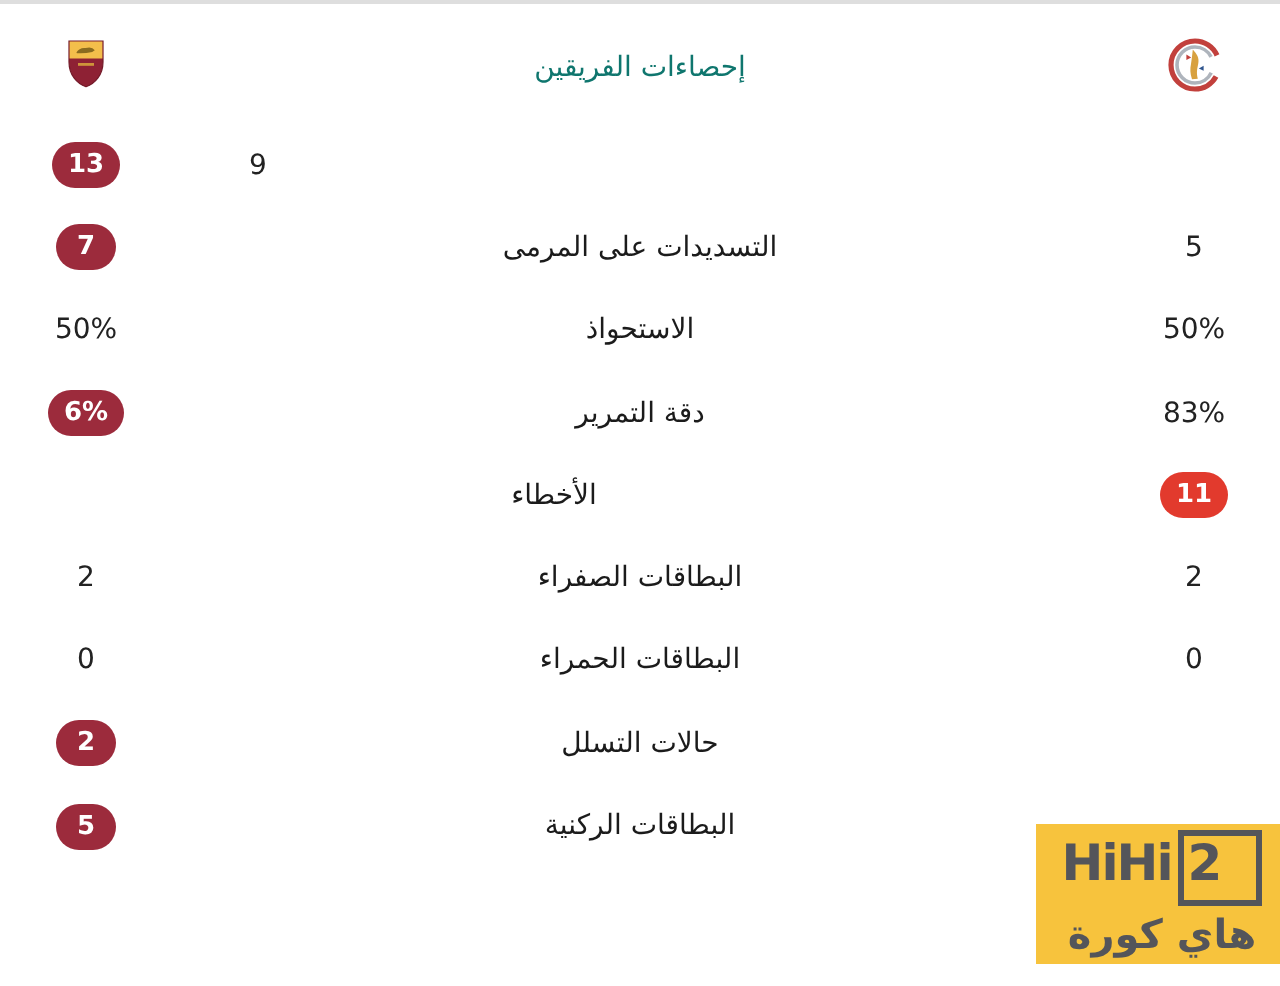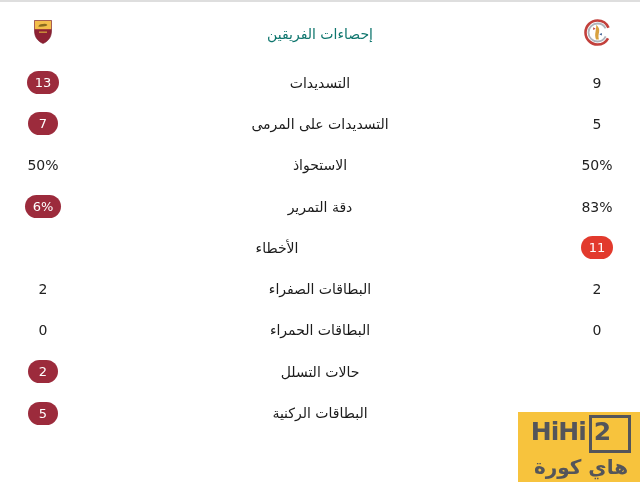--- a/index.html
+++ b/index.html
@@ -10,21 +10,21 @@
   }
   .header{position:absolute;top:16px;left:0;right:0;height:32px;display:flex;align-items:center;}
   .logo-cell{width:86px;display:flex;justify-content:center;align-items:center;}
   .title{flex:1;text-align:center;font-size:14px;color:#0f766e;direction:rtl;}
   .rows{position:absolute;top:60px;left:0;right:0;}
   .stat-row{height:41.3px;display:flex;align-items:center;}
   .val{width:86px;text-align:center;font-size:14px;color:#222;}
   .stat-label{flex:1;text-align:center;font-size:14px;color:#1b1b1b;direction:rtl;}
   .badge{
     display:inline-block;min-width:14px;padding:4px 8px;border-radius:13px;
-    color:#fff;font-weight:400;font-size:13px;line-height:15px;
+    color:#fff;font-weight:700;font-size:13px;line-height:15px;
   }
   .watermark{
     position:absolute;left:502px;top:410px;width:126px;height:70px;z-index:3;
     display:flex;flex-direction:column;justify-content:center;align-items:center;margin-left:16px;
   }
   .wm-logo{display:flex;align-items:baseline;font-weight:700;font-size:25px;letter-spacing:-1px;}
   .wm-two{display:inline-block;border:3px solid;padding:3px 18px 8px 2px;margin-left:3px;line-height:0.85;}
   .wm-sub{font-size:20px;font-weight:700;margin-top:2px;direction:rtl;}
 </style>
 </head>
@@ -55,21 +55,20 @@
         </svg>
       </span>
     </div>
   </div>
 
   <div class="rows" id="rows">
       <div class="stat-row">
       <div class="val">
         <span class="badge" style="background: rgb(156, 43, 60);">13</span>
       </div>
-      <div class="stat-label">التسديدات</div>
       <div class="val">
         <span>9</span>
       </div>
     </div>
       <div class="stat-row">
       <div class="val">
         <span class="badge" style="background: rgb(156, 43, 60);">7</span>
       </div>
       <div class="stat-label">التسديدات على المرمى</div>
       <div class="val">

